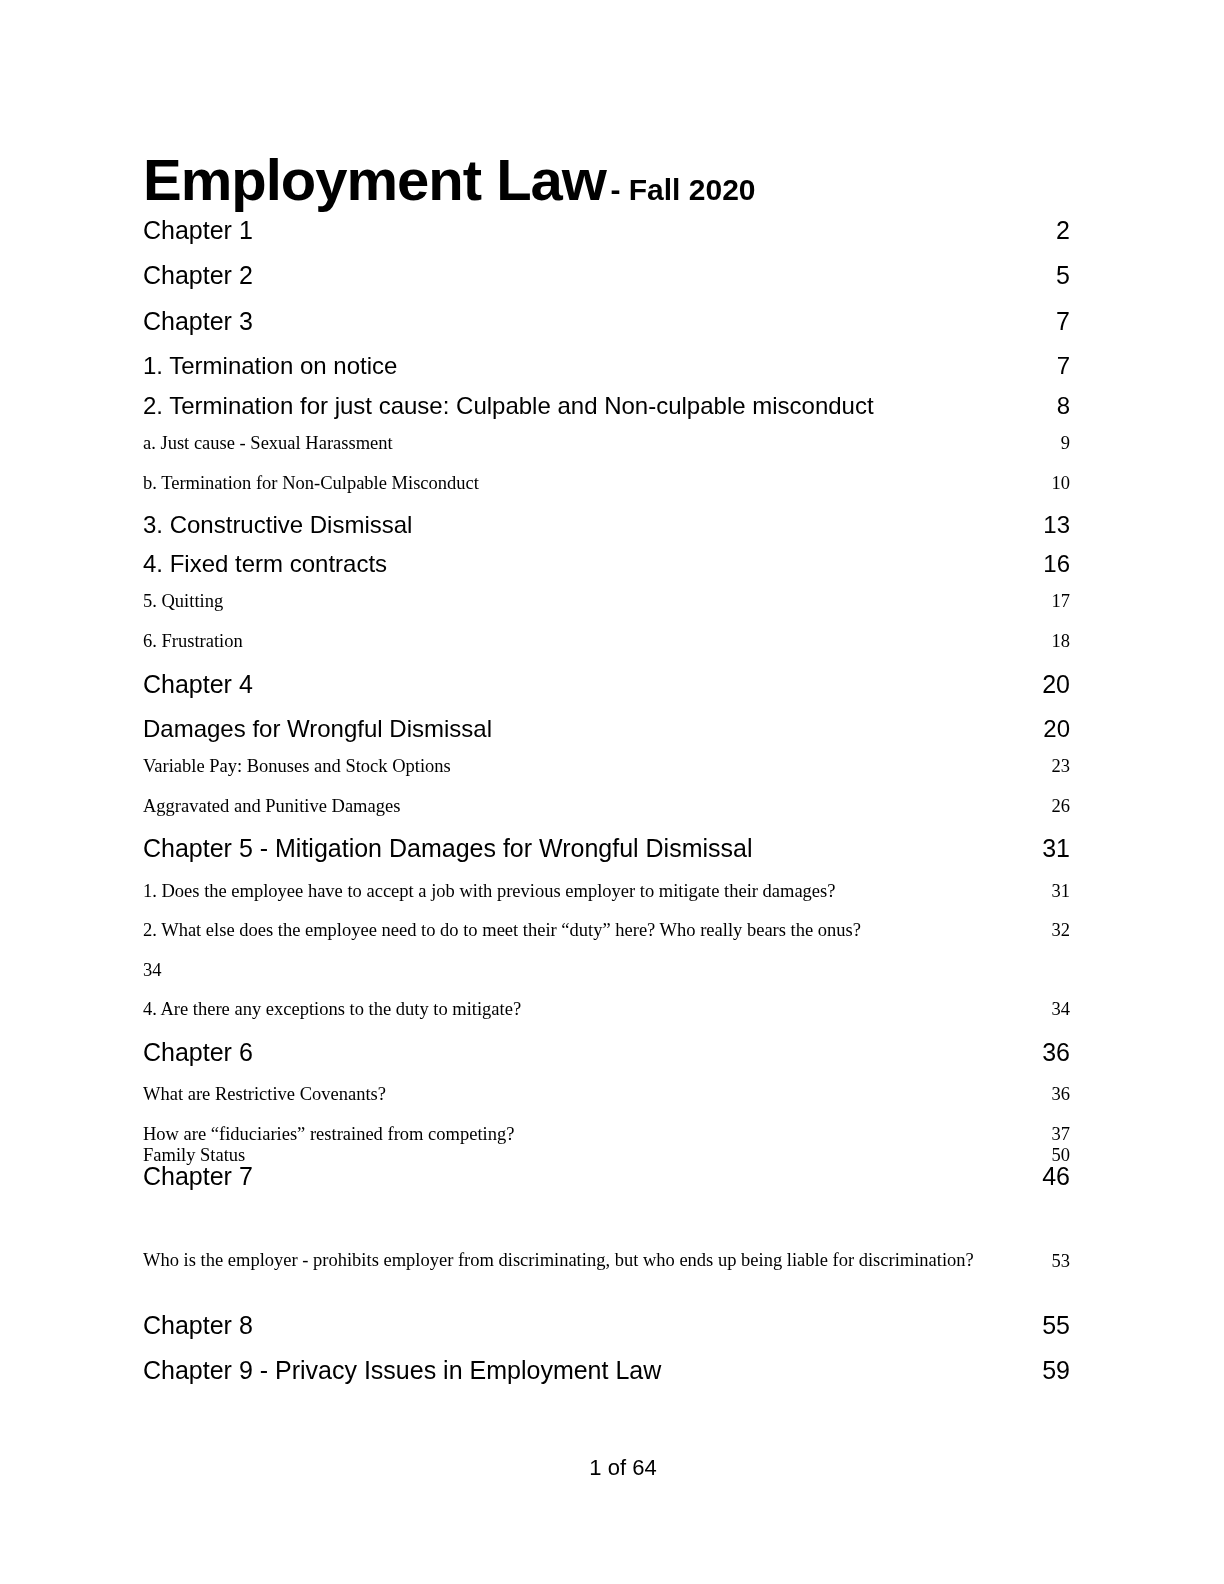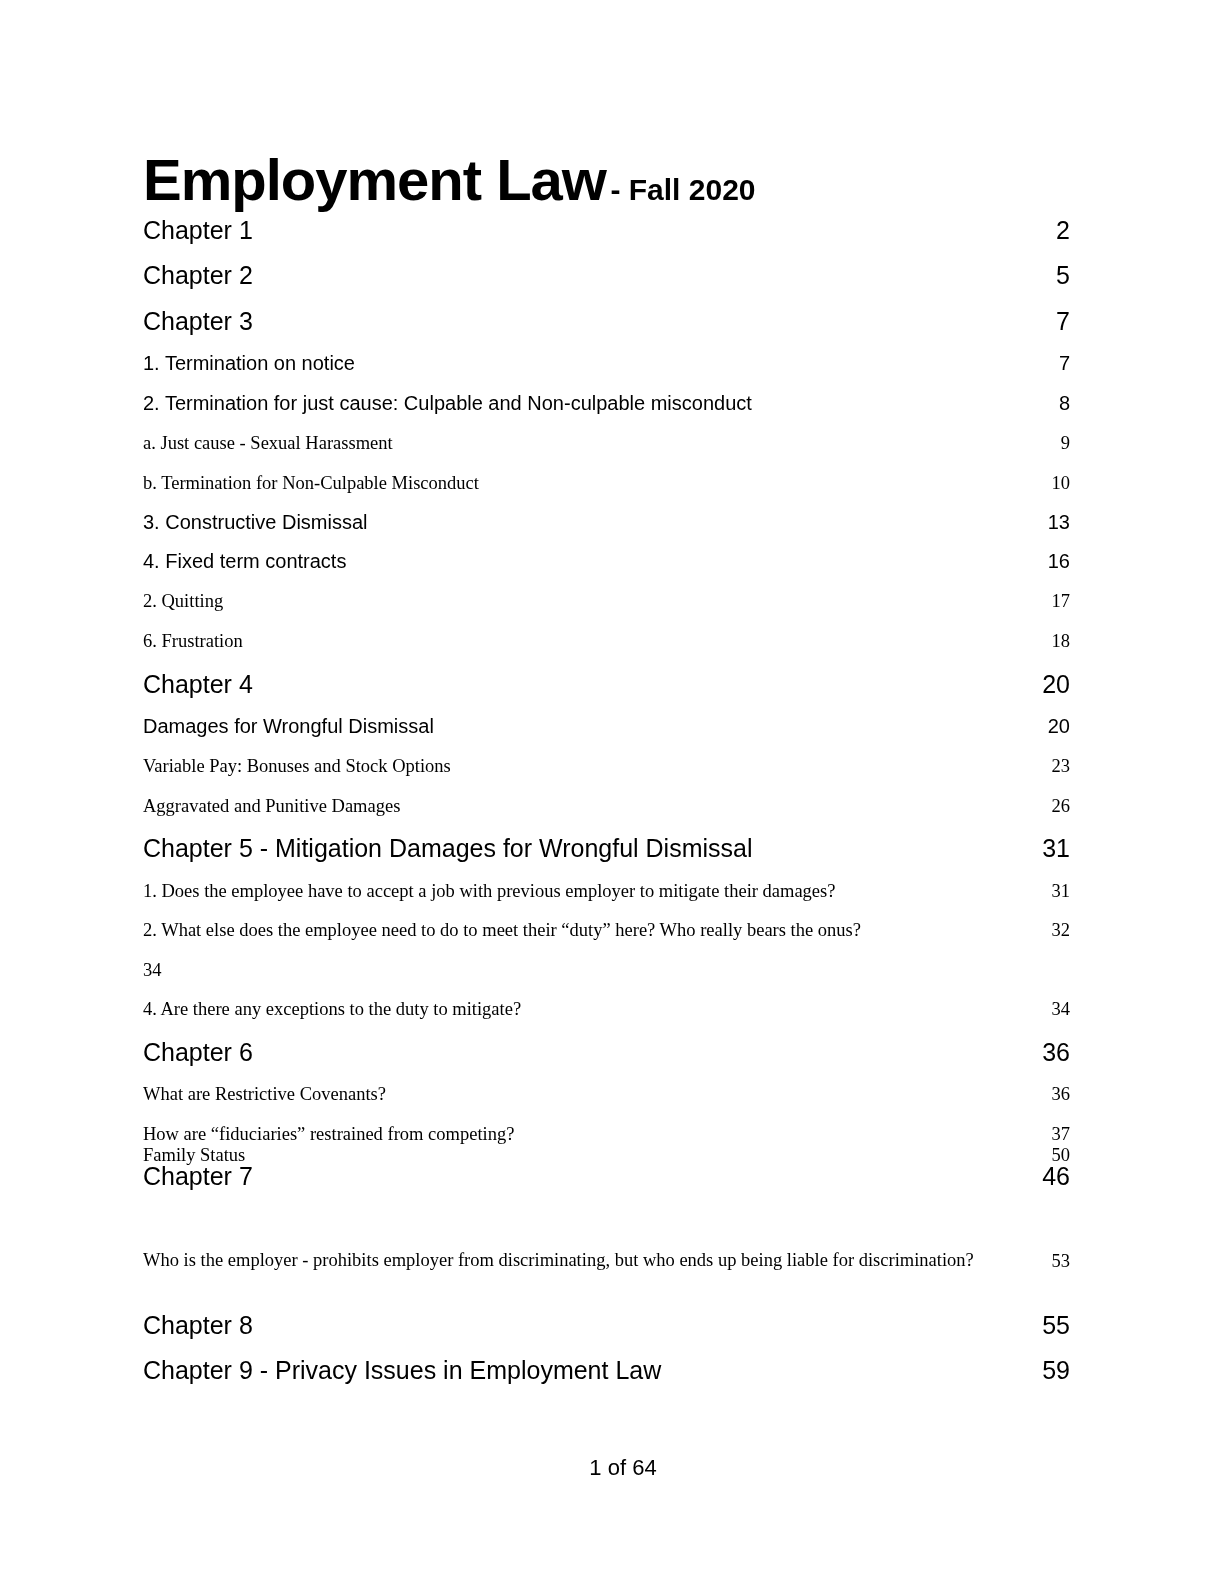--- a/index.html
+++ b/index.html
@@ -5,21 +5,21 @@
   html, body { margin: 0; padding: 0; background: #ffffff; }
   body { width: 1224px; height: 1584px; position: relative; font-family: "Liberation Sans", sans-serif; color: #000; overflow: hidden; }
   .title { position: absolute; left: 143px; top: 146px; white-space: nowrap; }
   .title .main { font-size: 58px; font-weight: bold; letter-spacing: -1px; }
   .title .sub { font-size: 30px; font-weight: bold; }
   .toc { position: absolute; left: 143px; width: 927px; top: 0; }
   .row { position: absolute; left: 0; width: 927px; display: flex; justify-content: space-between; align-items: flex-end; }
   .row .lbl { white-space: nowrap; }
   .row .pg { text-align: right; }
   .l1 { font-size: 25px; }
-  .l2 { font-size: 20px; }
+  .l2 { font-size: 24px; }
   .l3 { font-size: 18.5px; font-family: Liberation Serif, serif; }
   .multi .lbl { white-space: normal; width: 860px; line-height: 24px; }
   .footer { position: absolute; left: 0; width: 1224px; top: 1455px; text-align: center; font-size: 22px; margin-left: 11px; }
 </style>
 </head>
 <body>
 
 <div class="title">
   <span class="main">Employment Law</span>
   <span class="sub">- Fall 2020</span>
@@ -56,21 +56,21 @@
     </div>
   <div class="row l2" style="top:511px">
       <span class="lbl">3. Constructive Dismissal</span>
       <span class="pg">13</span>
     </div>
   <div class="row l2" style="top:550px">
       <span class="lbl">4. Fixed term contracts</span>
       <span class="pg">16</span>
     </div>
   <div class="row l3" style="top:591px">
-      <span class="lbl">2. Quitting</span>
+      <span class="lbl">5. Quitting</span>
       <span class="pg">17</span>
     </div>
   <div class="row l3" style="top:631px">
       <span class="lbl">6. Frustration</span>
       <span class="pg">18</span>
     </div>
   <div class="row l1" style="top:670px">
       <span class="lbl">Chapter 4</span>
       <span class="pg">20</span>
     </div>

